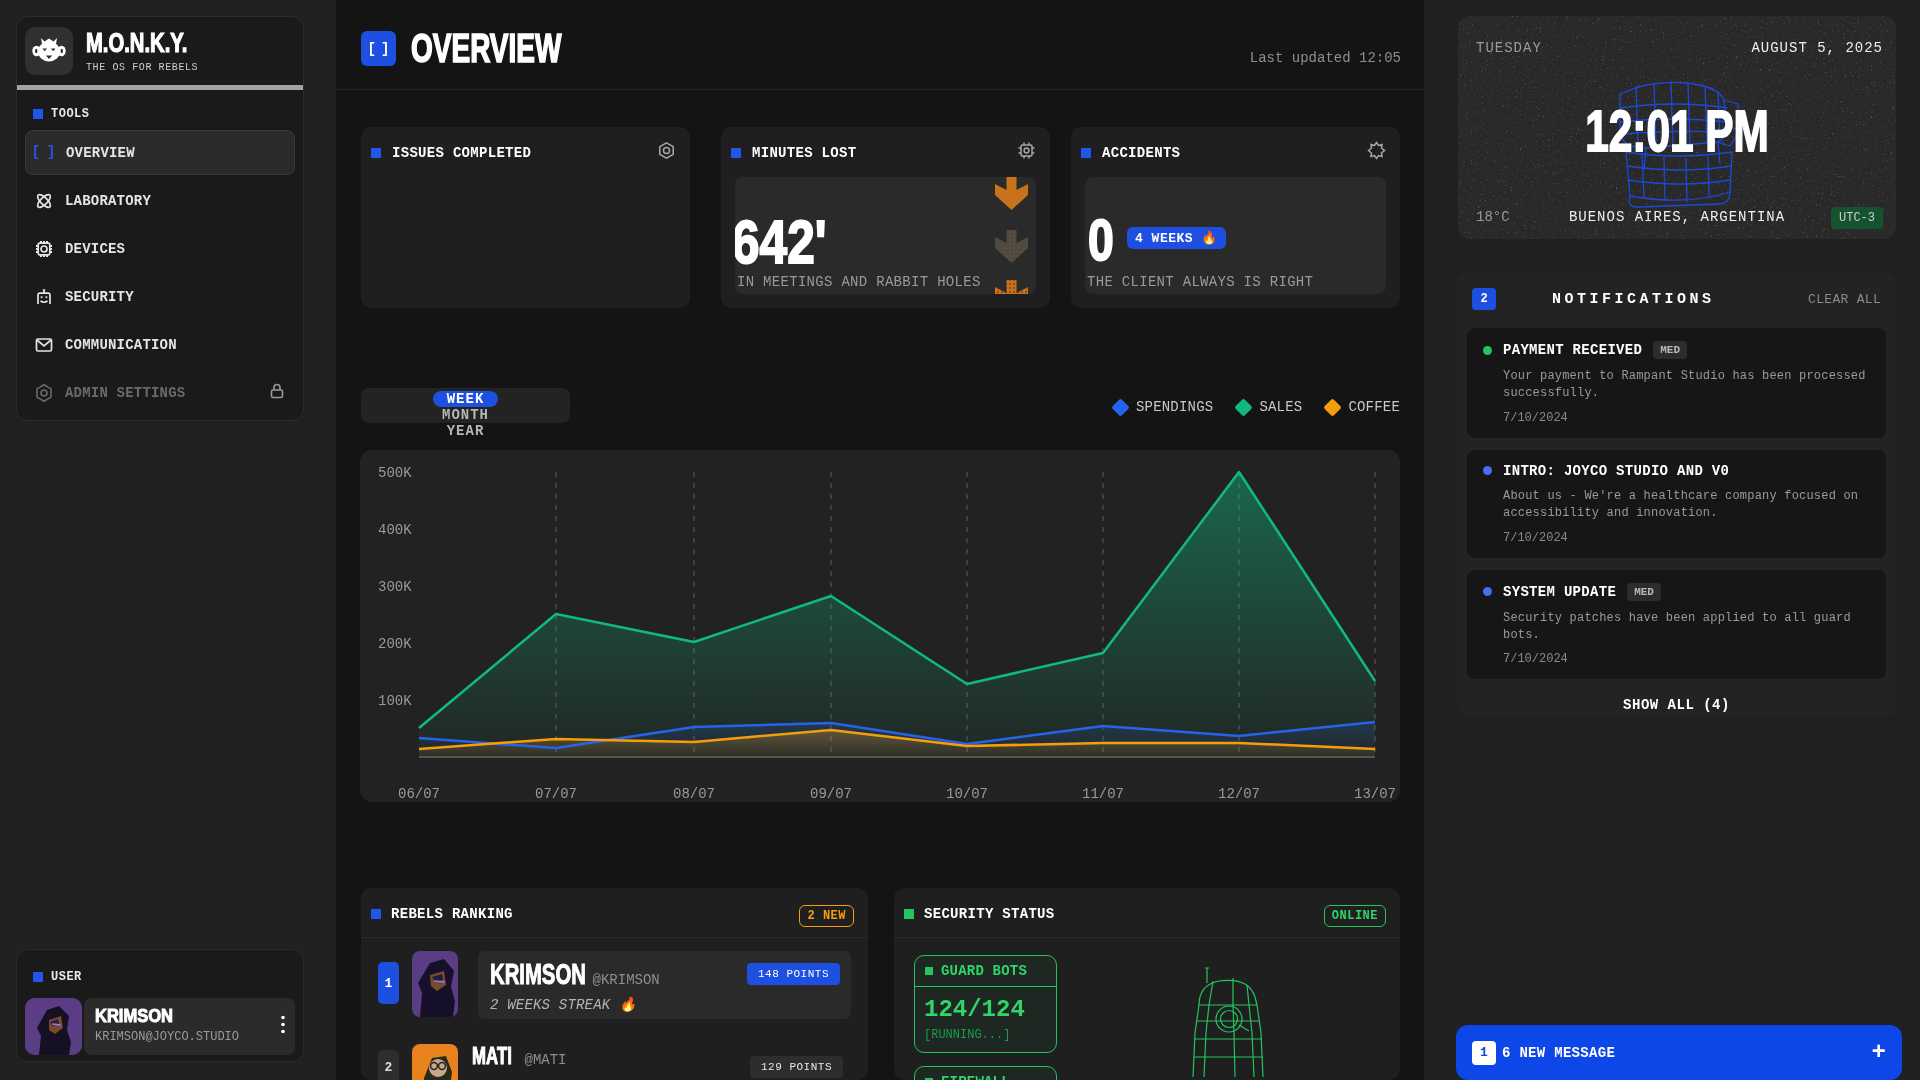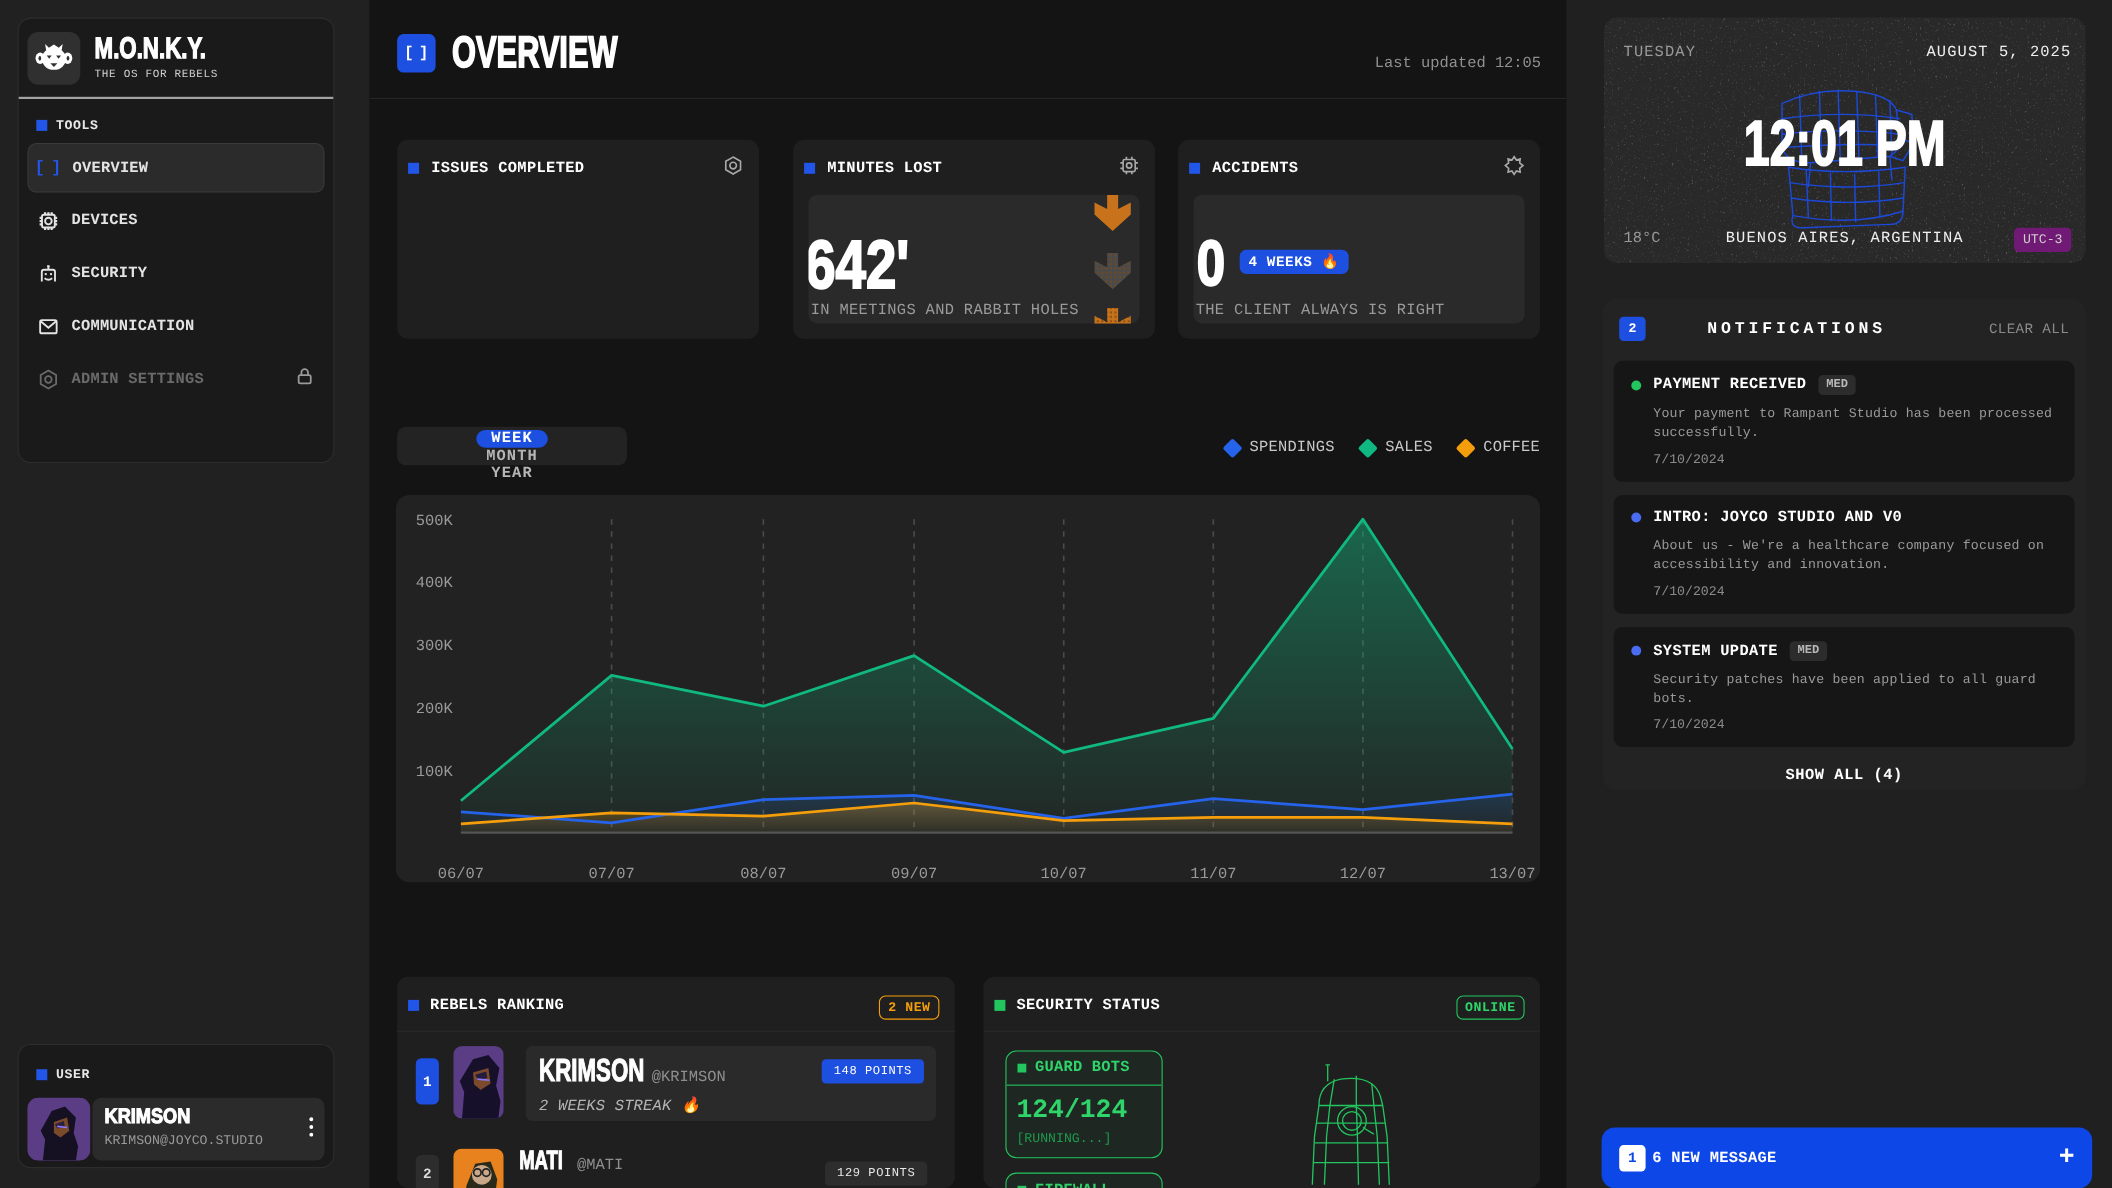--- a/index.html
+++ b/index.html
@@ -6,21 +6,21 @@
   html,body { width:1920px; height:1080px; overflow:hidden; background:#141414; }
   body { font-family:"Liberation Mono", monospace; position:relative; }
   .zone-left { position:absolute; left:0; top:0; width:336px; height:1080px; background:#212121; }
   .zone-main { position:absolute; left:336px; top:0; width:1088px; height:1080px; background:#141414; }
   .zone-right { position:absolute; left:1424px; top:0; width:496px; height:1080px; background:#202020; }
   .card { position:absolute; background:#1f1f1f; border-radius:10px; }
   .sq { display:inline-block; width:10px; height:10px; background:#2156e8; }
 
   
   .nav-card { left:16px; top:16px; width:288px; height:405px; background:#1a1a1a; border:1px solid #2d2d2d; border-radius:12px; }
-  .logo-row { display:flex; align-items:center; gap:13px; padding:8px 8px; border-bottom:2px solid #a3a3a3; height:73px; }
+  .logo-row { display:flex; align-items:center; gap:13px; padding:8px 8px; border-bottom:5px solid #a3a3a3; height:73px; }
   .logo-box { width:48px; height:48px; border-radius:10px; background:#303030; display:flex; align-items:center; justify-content:center; }
   .logo-title { font-family:"Liberation Sans"; font-weight:700; font-size:27px; color:#fff; letter-spacing:0px; line-height:1; -webkit-text-stroke:1.2px #fff; transform:scaleX(0.75); transform-origin:left center; }
   .logo-sub { font-size:10px; color:#cfcfcf; letter-spacing:0.6px; margin-top:5px; }
   .tools-row { display:flex; align-items:center; gap:8px; padding:0 16px; margin-top:14px; height:20px; }
   .tools-row span.t { font-size:12px; color:#e8e8e8; letter-spacing:0.5px; font-weight:bold; }
   .nav { padding:6px 8px 0 8px; }
   .nav-item { height:45px; margin-bottom:3px; display:flex; align-items:center; gap:11px; padding:0 9px; border-radius:8px; color:#e4e4e4; font-size:14px; letter-spacing:0.2px; font-weight:bold; }
   .nav-item.active { background:#2b2b2b; border:1px solid #3a3a3a; }
   .nav-item .ni { width:20px; height:20px; flex:0 0 20px; display:flex; align-items:center; justify-content:center; }
   .nav-item.disabled { color:#6a6a6a; }
@@ -83,21 +83,21 @@
   .gb-num { font-family:"Liberation Mono"; font-weight:bold; font-size:24px; color:#2fd56a; padding:9px 9px 0 9px; letter-spacing:0px; }
   .gb-run { font-size:12px; color:#1d9a4b; padding:5px 9px 10px 9px; }
 
   
   .clock-card { left:1458px; top:16px; width:438px; height:223px; background:#292929; border-radius:12px; overflow:hidden; }
   .clk-day { position:absolute; left:18px; top:24px; font-size:14px; color:#9a9a9a; letter-spacing:1px; }
   .clk-date { position:absolute; right:13px; top:24px; font-size:14px; color:#efefef; letter-spacing:1px; }
   .clk-time { position:absolute; left:0; right:0; top:86px; text-align:center; font-family:"Liberation Sans"; font-weight:700; font-size:58px; color:#fff; -webkit-text-stroke:1.8px #fff; transform:scaleX(0.73); line-height:1; }
   .clk-temp { position:absolute; left:18px; bottom:14px; font-size:14px; color:#9a9a9a; }
   .clk-city { position:absolute; left:0; right:0; bottom:14px; text-align:center; font-size:14px; color:#efefef; letter-spacing:1px; }
-  .clk-utc { position:absolute; right:13px; bottom:10px; font-size:12px; color:#cfcfcf; background:#701a75; border-radius:4px; padding:4px 8px; }
+  .clk-utc { position:absolute; right:13px; bottom:10px; font-size:12px; color:#cfcfcf; background:#14532d; border-radius:4px; padding:4px 8px; }
 
   .notif-panel { position:absolute; left:1457px; top:272px; width:439px; height:446px; background:#232323; border-radius:12px; padding:10px; }
   .np-hdr { display:flex; align-items:center; gap:12px; height:34px; padding:0 5px; }
   .np-count { width:24px; height:22px; background:#1d4fe0; border-radius:4px; color:#fff; font-size:12px; font-weight:bold; display:flex; align-items:center; justify-content:center; }
   .np-ttl { font-size:15px; font-weight:bold; color:#fff; letter-spacing:3.5px; margin-left:44px; }
   .np-clear { margin-left:auto; font-size:13px; color:#8a8a8a; letter-spacing:0.3px; }
   .n-card { background:#161616; border-radius:8px; padding:13px 16px; margin-top:12px; }
   .n-top { display:flex; align-items:center; gap:11px; }
   .n-dot { width:9px; height:9px; border-radius:50%; }
   .n-ttl { font-size:14px; font-weight:bold; color:#fff; letter-spacing:0.3px; }
@@ -136,20 +136,26 @@
       <div class="logo-title">M.O.N.K.Y.</div>
       <div class="logo-sub">THE OS FOR REBELS</div>
     </div>
   </div>
   <div class="tools-row">
       <span class="sq"></span>
       <span class="t">TOOLS</span>
     </div>
   <div class="nav">
     <div class="nav-item active"><span class="ni" style="color:#2156e8;font-weight:bold;font-size:15px;letter-spacing:6px;text-indent:3px;">[]</span>OVERVIEW</div>
+    <div class="nav-item"><span class="ni">
+      <svg width="20" height="20" viewBox="0 0 20 20" fill="none" stroke="#e4e4e4" stroke-width="1.7">
+            <ellipse cx="10" cy="10" rx="8.3" ry="3.4" transform="rotate(45 10 10)"></ellipse>
+            <ellipse cx="10" cy="10" rx="8.3" ry="3.4" transform="rotate(-45 10 10)"></ellipse>
+          </svg>
+    </span>LABORATORY</div>
     <div class="nav-item"><span class="ni">
       <svg width="20" height="20" viewBox="0 0 20 20" fill="none" stroke="#e4e4e4" stroke-width="1.7">
             <rect x="4.2" y="4.2" width="11.6" height="11.6" rx="1.5"></rect>
             <circle cx="10" cy="10" r="3"></circle>
             <path stroke-width="2" d="M7 2 V4.2 M10 2 V4.2 M13 2 V4.2 M7 15.8 V18 M10 15.8 V18 M13 15.8 V18 M2 7 H4.2 M2 10 H4.2 M2 13 H4.2 M15.8 7 H18 M15.8 10 H18 M15.8 13 H18"></path>
           </svg>
     </span>DEVICES</div>
     <div class="nav-item"><span class="ni">
       <svg width="20" height="20" viewBox="0 0 20 20" fill="none" stroke="#e4e4e4" stroke-width="1.7">
             <path d="M4 17 V8.2 Q4 6.2 6 6.2 H14 Q16 6.2 16 8.2 V17"></path>

